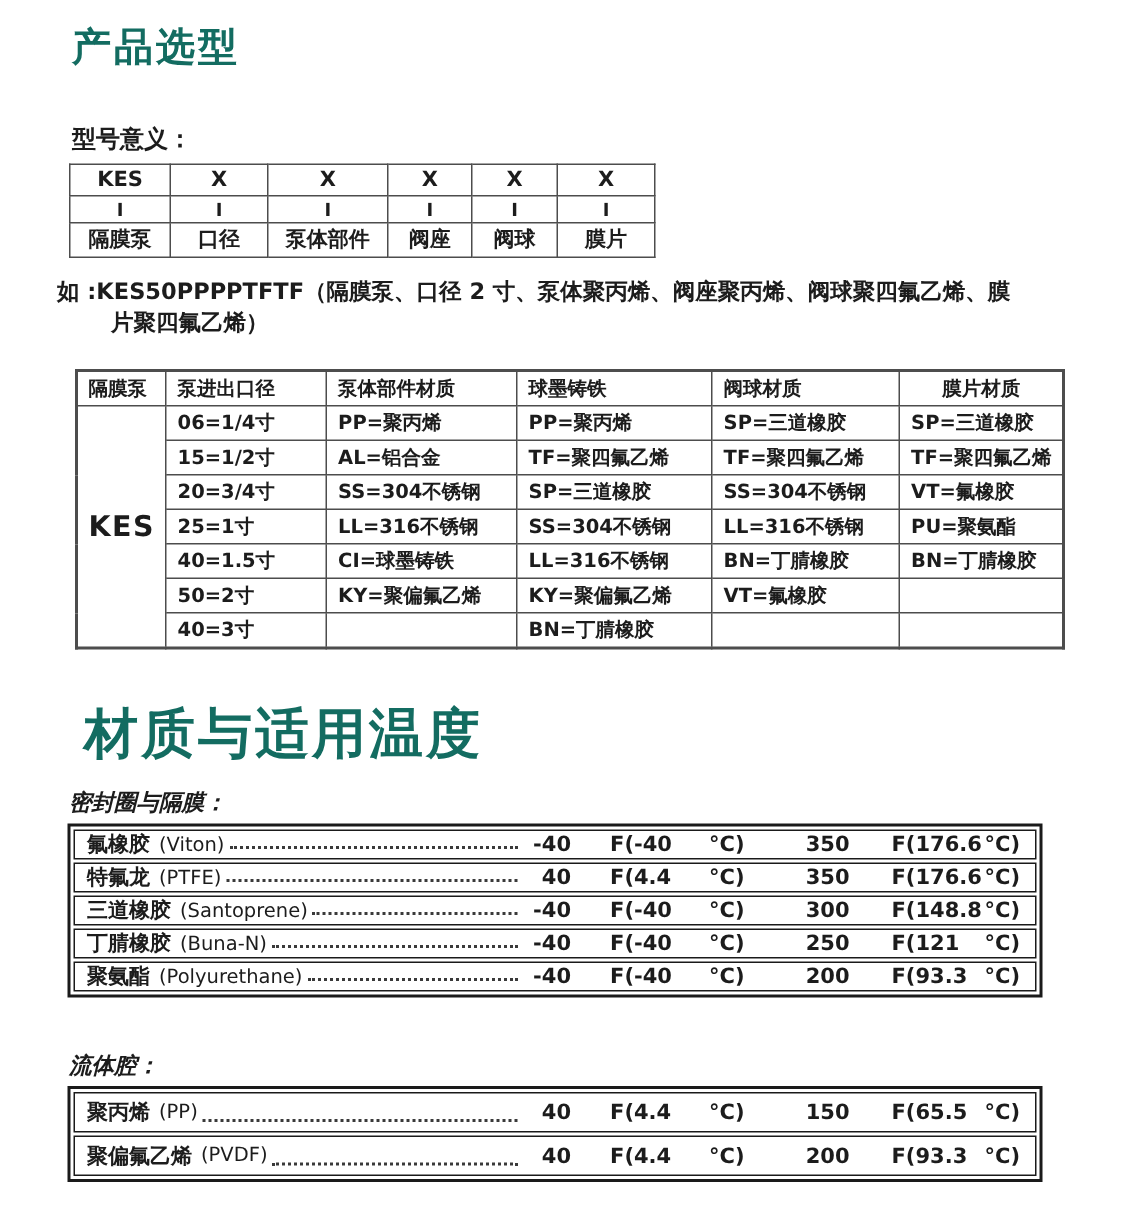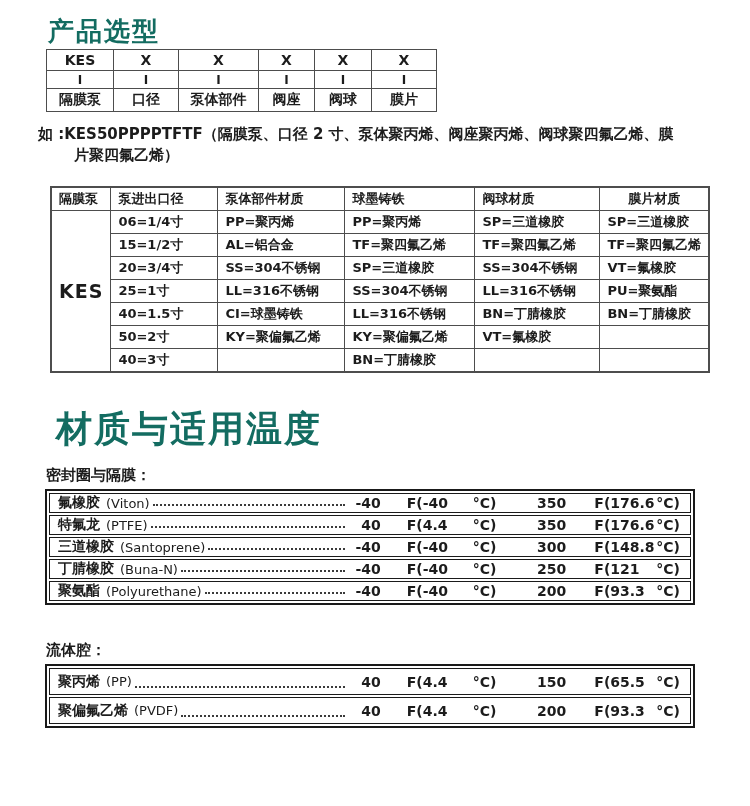--- a/index.html
+++ b/index.html
@@ -73,20 +73,21 @@
   .sel-table td.series {
     text-align: center;
     font-size: 19px;
     letter-spacing: 1px;
     font-weight: 600;
   }
 
   .sub-label {
     font-size: 15px; font-weight: bold;
     margin: 12px 0 4px 46px;
+    font-style: italic;
   }
   .sub-label.fluid { margin-top: 36px; }
 
   
   .temp-table {
     margin-left: 45px;
     width: 650px;
     border: 2px solid #1a1a1a;
     padding: 2px;
   }
@@ -119,20 +120,21 @@
   .cv1 { width: 50px; }
   .cv2 { width: 46px; }
 </style>
 </head>
 <body>
 
 <div class="page">
 
   <div class="page-title">产品选型</div>
 
+  <div class="model-label">型号意义：</div>
 
   <table class="model-table">
     <colgroup>
       <col style="width:67px">
         <col style="width:65px">
         <col style="width:80px">
       <col style="width:56px">
         <col style="width:57px">
         <col style="width:65px">
     </colgroup>

